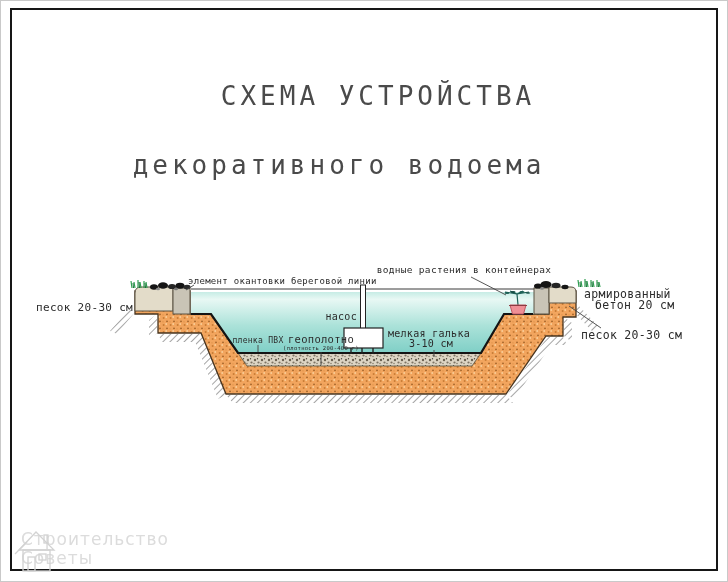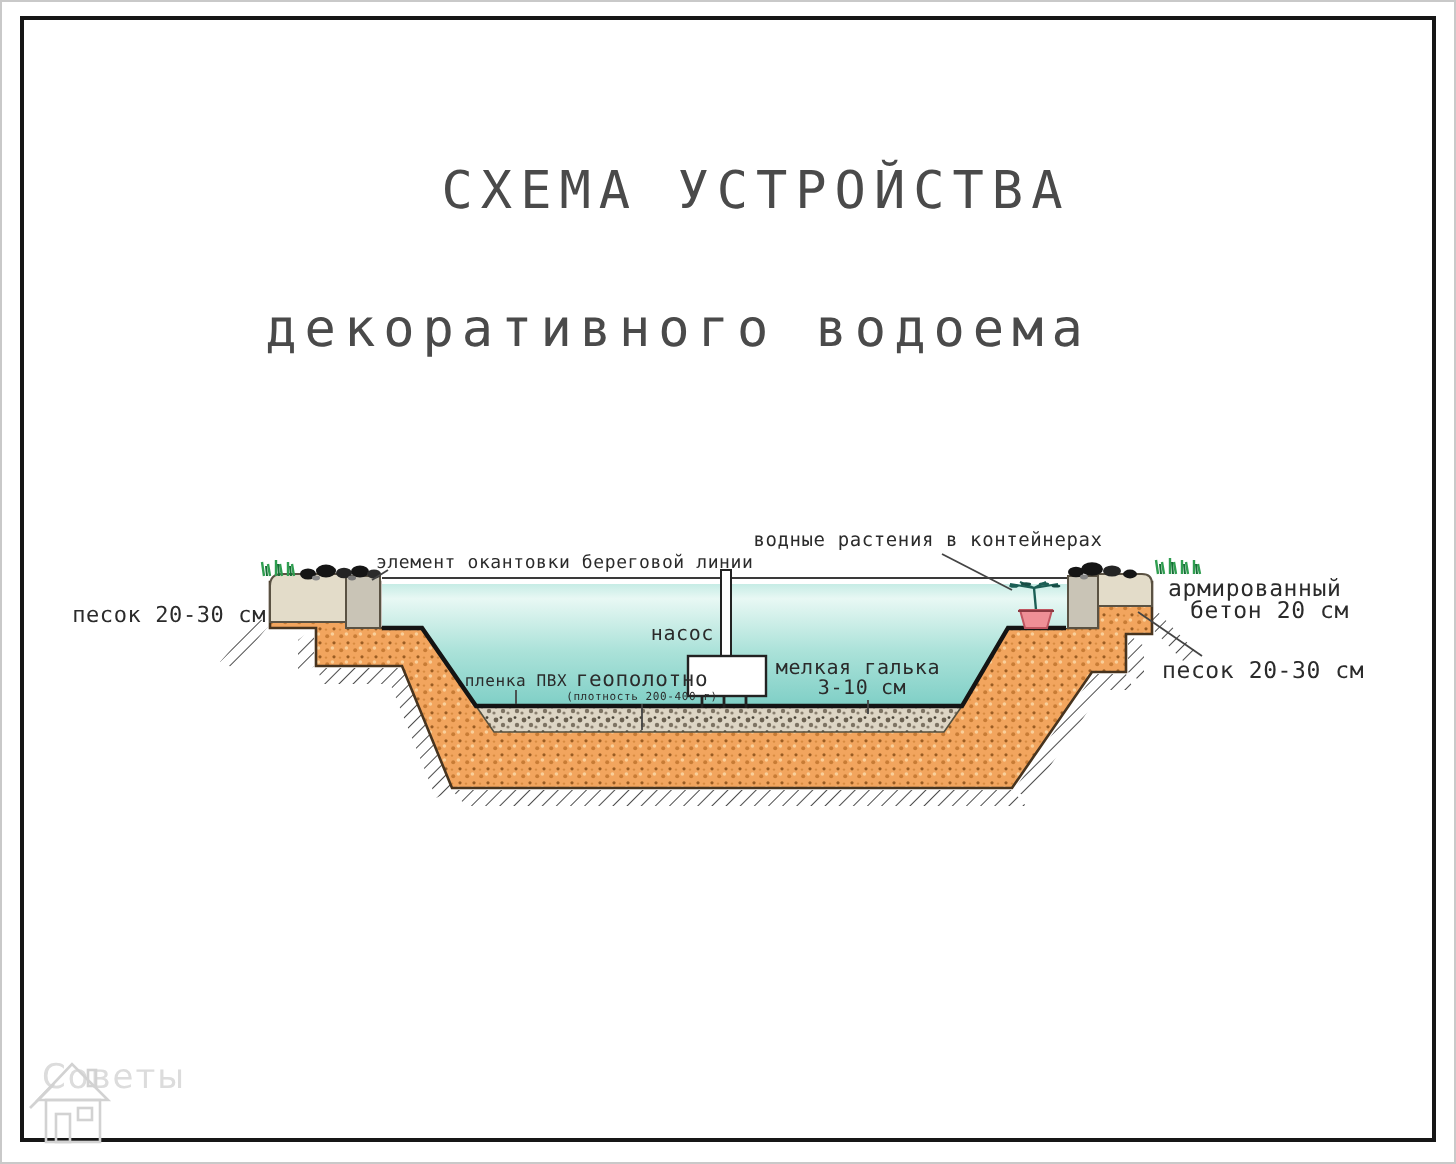--- a/index.html
+++ b/index.html
@@ -170,17 +170,18 @@
       <g fill="none" stroke="#d2d2d2" stroke-width="1.3">
         <polygon points="6,26 23,8 41,26"></polygon>
         <rect x="10" y="26" width="27" height="21"></rect>
         <rect x="31" y="11" width="4" height="8"></rect>
         <rect x="15" y="33" width="7" height="14"></rect>
         <rect x="26" y="30" width="7" height="6"></rect>
         <line x1="2" y1="30" x2="14" y2="18"></line>
       </g>
     </svg>
     <div class="wm-text">
+      <div>Строительство</div>
       <div>Советы</div>
     </div>
   </div>
 
 </div>
 
 </body></html>

